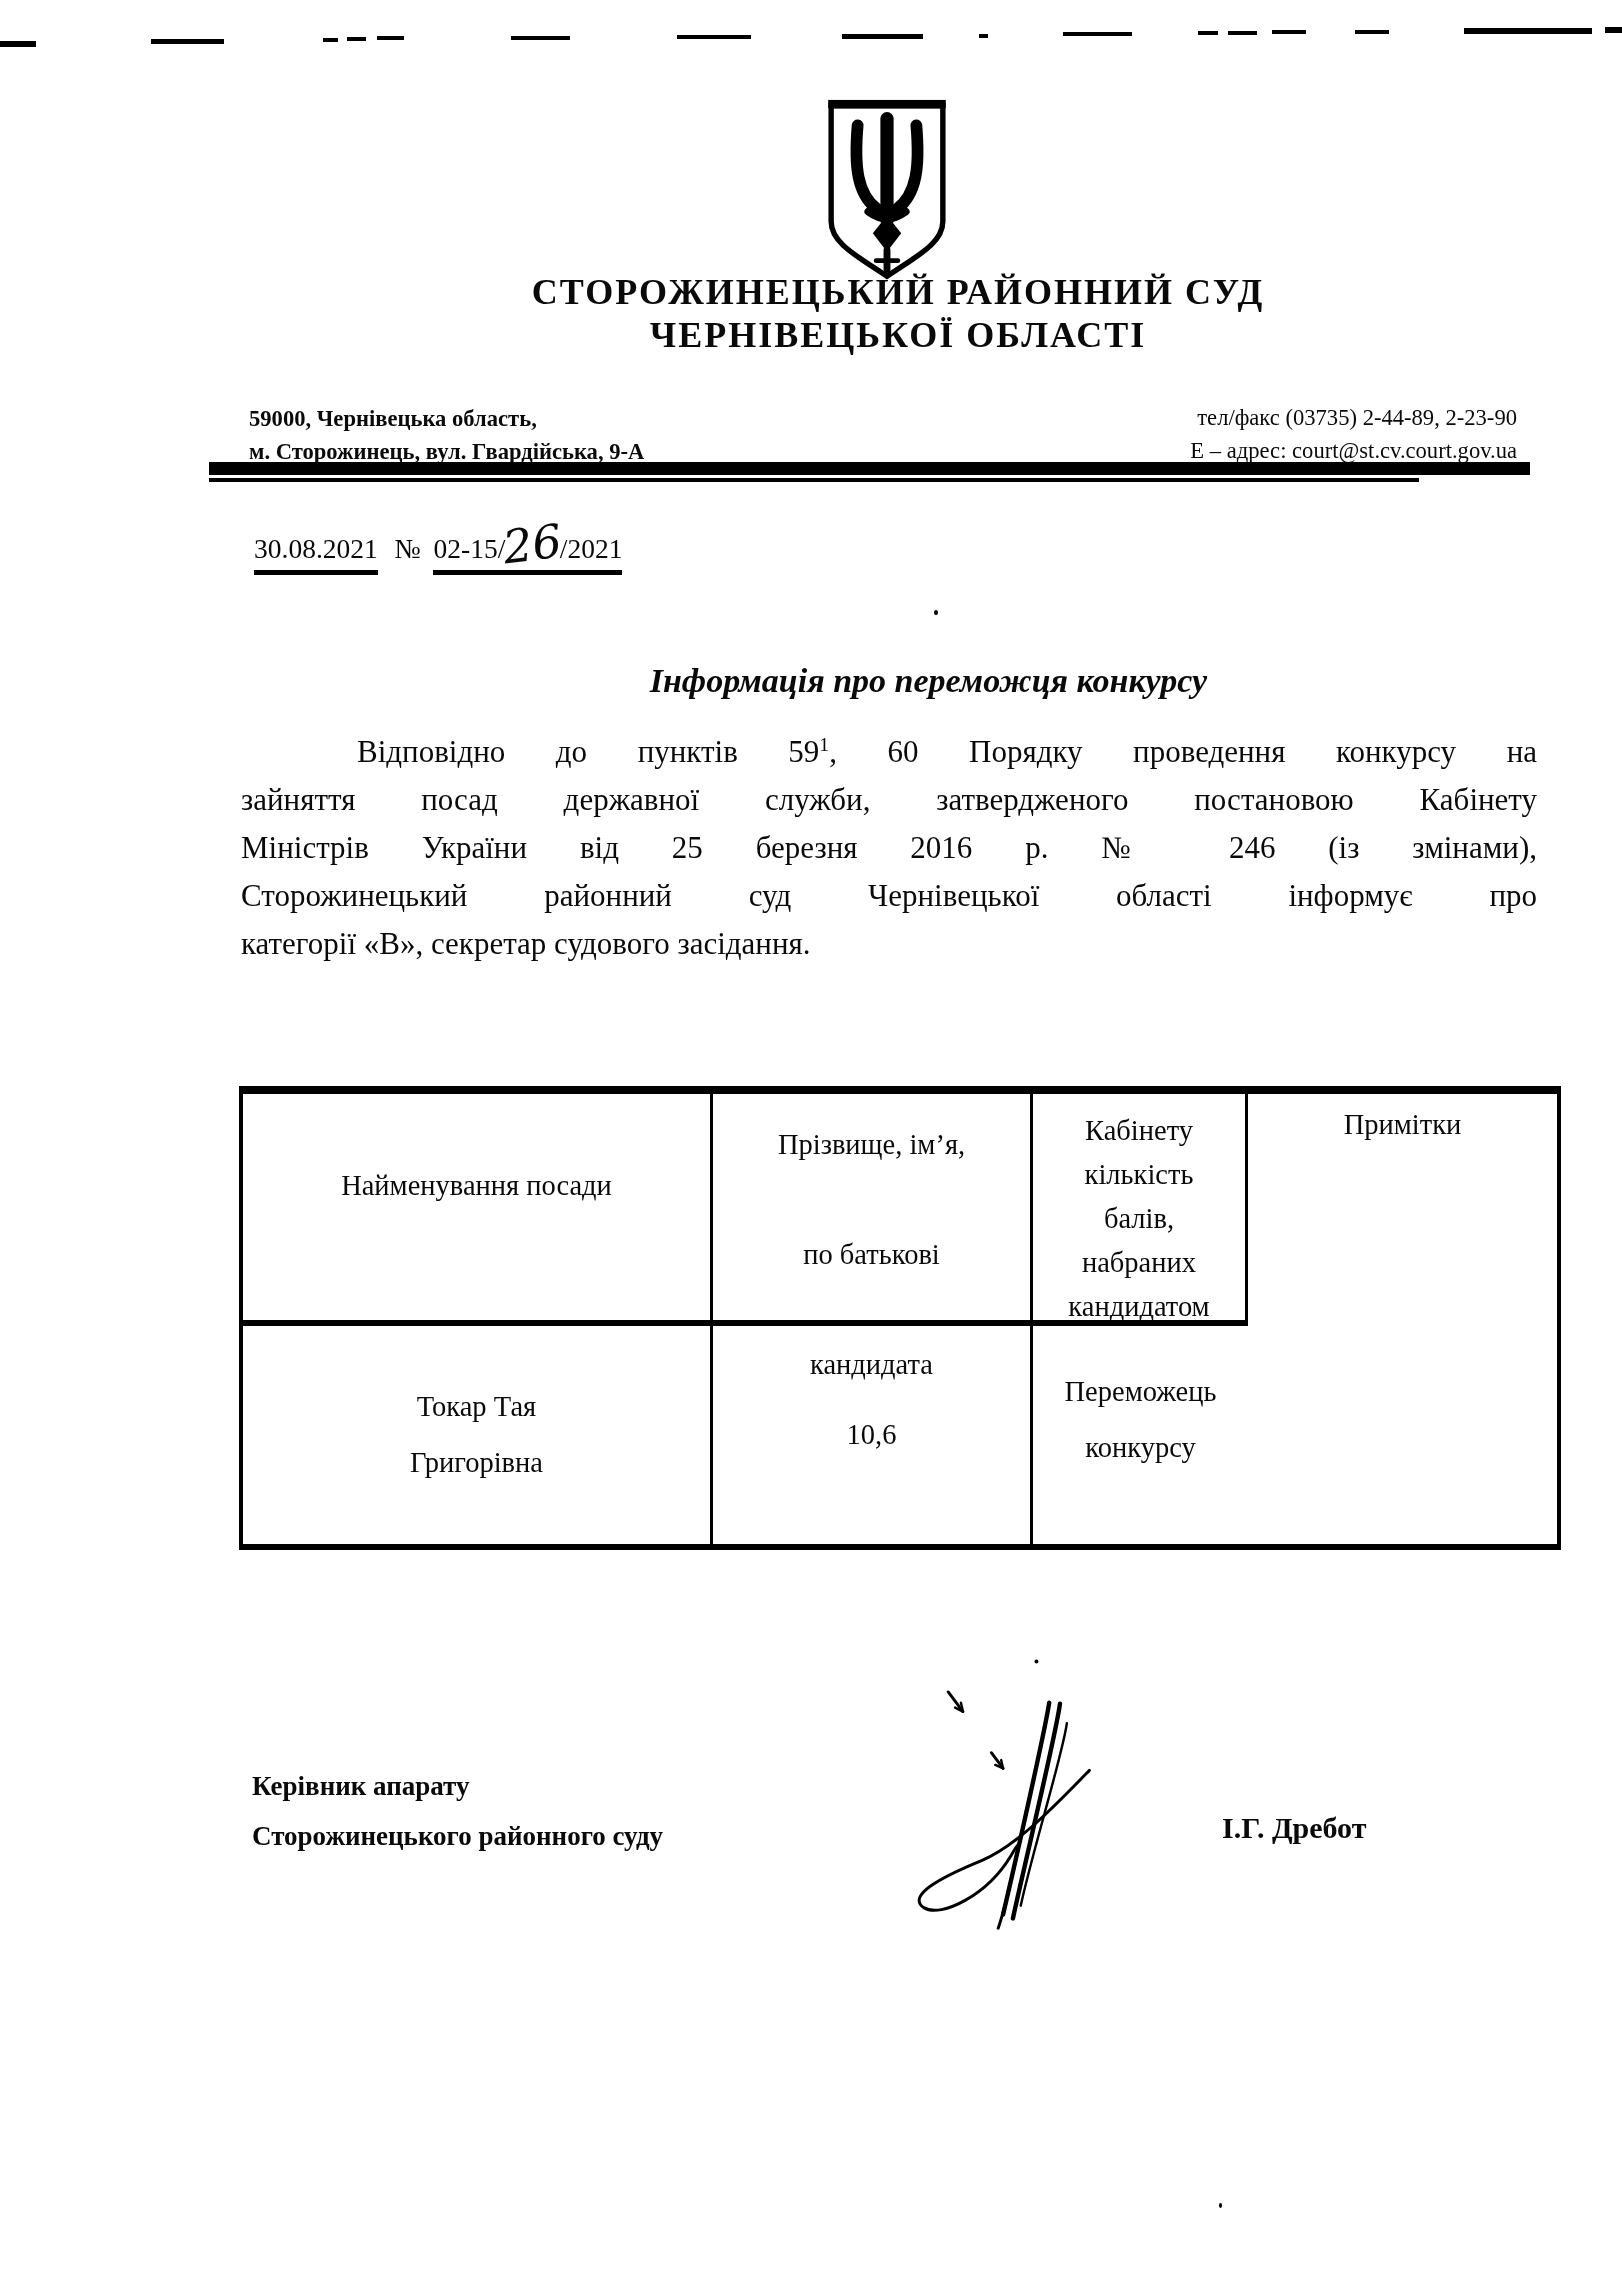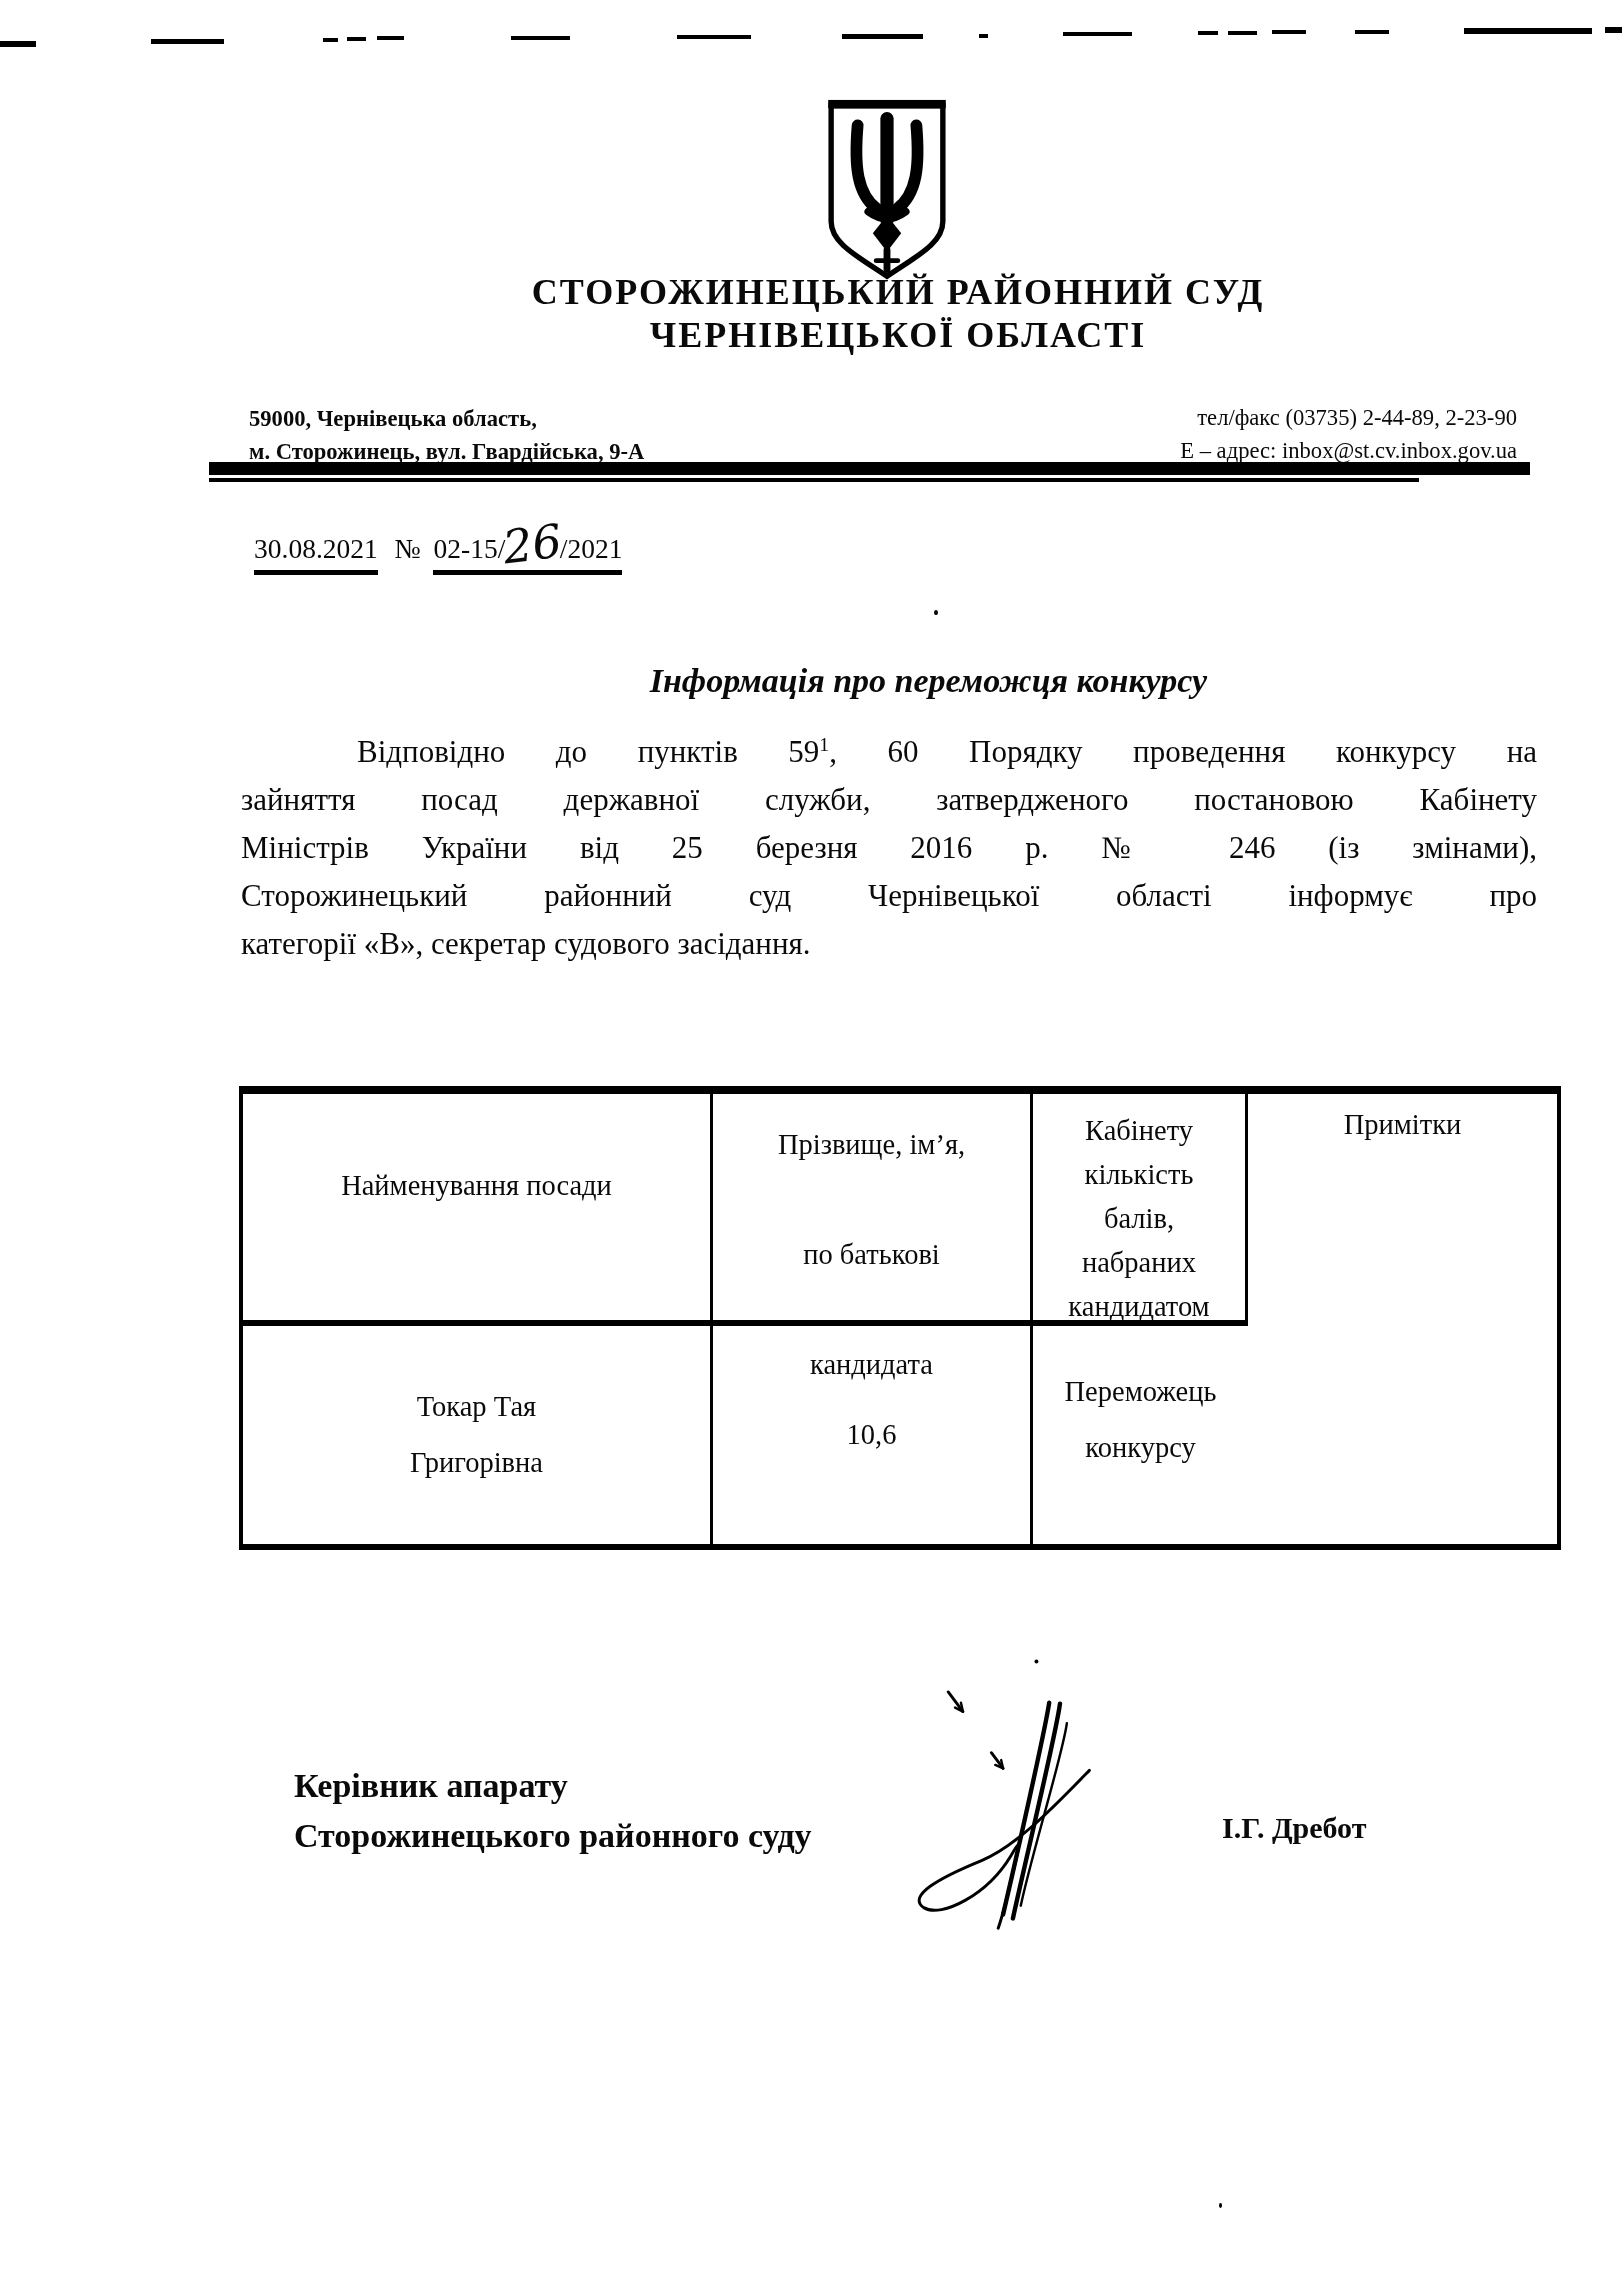--- a/index.html
+++ b/index.html
@@ -73,21 +73,21 @@
   }
   .cell.lastcol { border-right:none; }
   .cell.datarow { border-top:6.9px solid #000; justify-content:center; }
   .hc1 { justify-content:flex-start; padding-top:75px; line-height:33px; }
   .hc2 { justify-content:flex-start; padding-top:12.8px; line-height:75px;gap:35px; }
   .hc3 { justify-content:flex-start; padding-top:14.7px; line-height:44px; }
   .hc4 { justify-content:flex-start; padding-top:13.7px; line-height:33px; }
   .dl { line-height:56px; }
 
   
-  .sig-position { left:252px; top:1761px; font-size:34px; font-weight:bold; line-height:50px;margin-left:42px; }
+  .sig-position { left:252px; top:1761px; font-size:27px; font-weight:bold; line-height:50px; }
   .sig-name { left:1222px; top:1811px; font-size:30px; font-weight:bold; white-space:nowrap; }
 
   .speck { position:absolute; background:#000; border-radius:50%; }
 </style>
 </head>
 <body>
 
 <div class="dash" style="left:0;top:41px;width:36px;height:5.9px"></div>
 <div class="dash" style="left:151px;top:39px;width:73px;height:4.9px"></div>
 <div class="dash" style="left:323px;top:38px;width:14.7px;height:3.9px"></div>
@@ -126,21 +126,21 @@
   <div>ЧЕРНІВЕЦЬКОЇ ОБЛАСТІ</div>
 </div>
 
 <div class="abs addr">
   <div>59000, Чернівецька область,</div>
   <div>м. Сторожинець, вул. Гвардійська, 9-А</div>
 </div>
 
 <div class="abs contact">
   <div>тел/факс (03735) 2-44-89, 2-23-90</div>
-  <div><span>Е – адрес: </span><span class="email">inbox@st.cv.inbox.gov.ua</span></div>
+  <div><span>Е – адрес: </span><span class="email">court@st.cv.court.gov.ua</span></div>
 </div>
 
 <div class="abs sep-bar1"></div>
 <div class="abs sep-bar2"></div>
 
 <div class="abs refline">
   <span class="useg">30.08.2021</span><span class="nosign">№</span><span class="useg"><span>02-15/</span><span class="handnum">26</span><span>/2021</span></span>
 </div>
 
 <div class="speck" style="left:934px;top:610px;width:3.9px;height:5.4px"></div>

